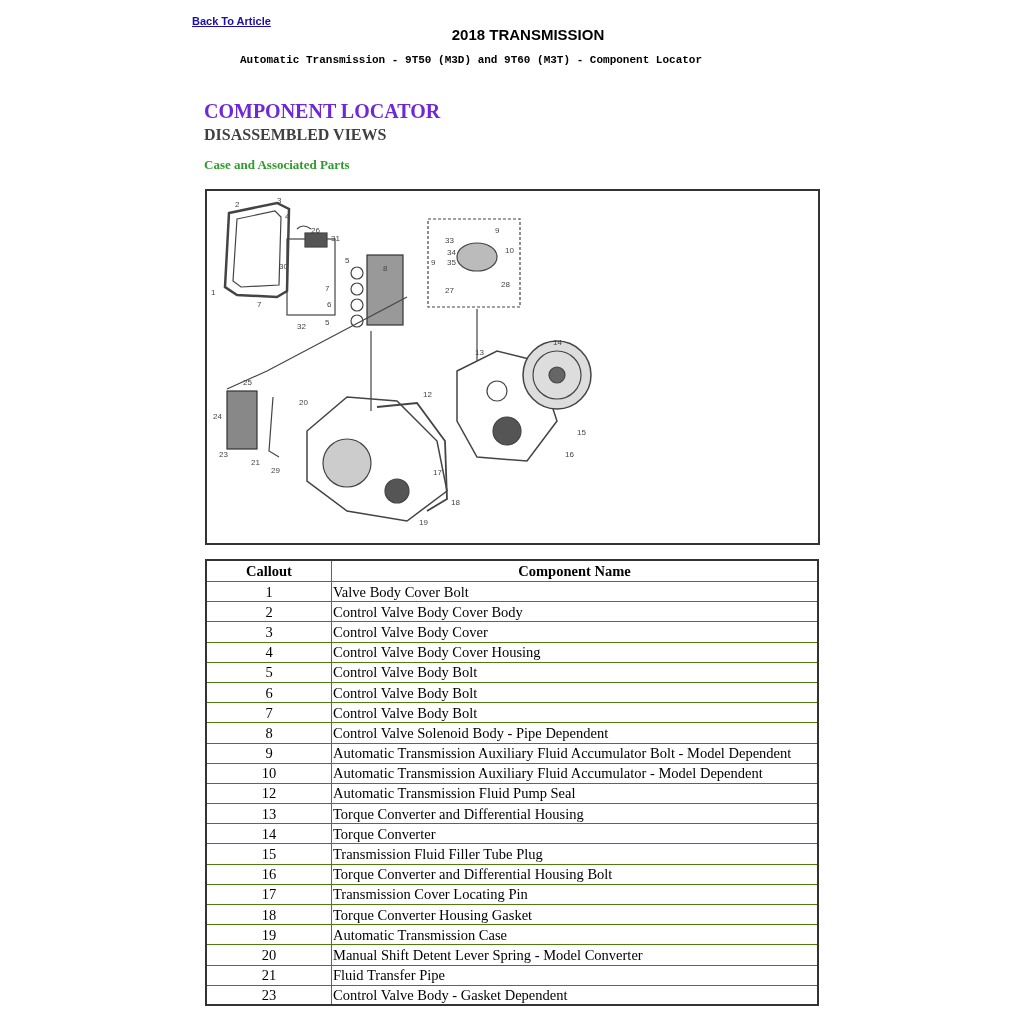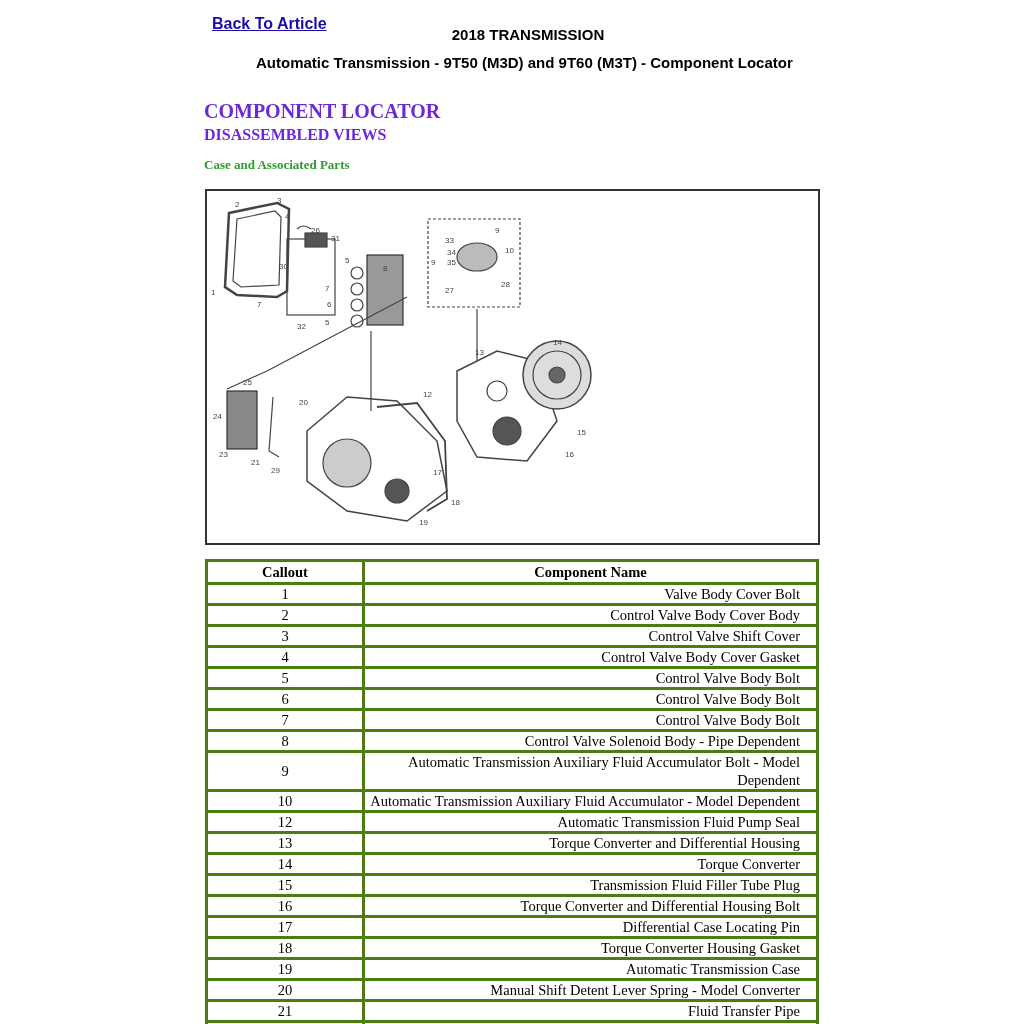--- a/index.html
+++ b/index.html
@@ -1,32 +1,32 @@
 <!DOCTYPE html>
 <html><head>
   <meta charset="utf-8">
   <style>
     html, body { margin: 0; padding: 0; background: #ffffff; }
     body { width: 1024px; height: 1024px; overflow: hidden; position: relative; font-family: "Liberation Serif", serif; color: #000; }
 
-    .back-link { position: absolute; left: 212px; top: 15px; font-family: "Liberation Sans", sans-serif; font-size: 16px; font-weight: bold; color: #1a0dab; text-decoration: underline; cursor: pointer; }
+    .back-link { position: absolute; left: 192px; top: 15px; font-family: "Liberation Sans", sans-serif; font-size: 11px; font-weight: bold; color: #1a0dab; text-decoration: underline; cursor: pointer; }
     .doc-title { position: absolute; left: 0; width: 1056px; top: 26px; text-align: center; font-family: "Liberation Sans", sans-serif; font-size: 15px; font-weight: bold; }
-    .doc-subtitle { position: absolute; left: 256px; top: 54px; font-family: Liberation Sans, sans-serif; font-size: 15px; font-weight: bold; white-space: nowrap; }
+    .doc-subtitle { position: absolute; left: 240px; top: 54px; font-family: Liberation Mono, monospace; font-size: 11px; font-weight: bold; white-space: nowrap; }
     .h-locator { position: absolute; left: 204px; top: 100px; font-size: 20px; font-weight: bold; color: #6d28d9; }
-    .h-views { position: absolute; left: 204px; top: 126px; font-size: 16px; font-weight: bold; color: #6d28d9; }
+    .h-views { position: absolute; left: 204px; top: 126px; font-size: 16px; font-weight: bold; color: #404040; }
     .h-case { position: absolute; left: 204px; top: 157px; font-size: 13px; font-weight: bold; color: #2e9b2e; text-align: right; }
 
     .figure-box { position: absolute; left: 205px; top: 189px; width: 611px; height: 352px; border: 2px solid #333; background: #fff; }
     .figure-box svg { position: absolute; left: 0; top: 0; }
 
     .parts-table { position: absolute; left: 205px; top: 559px; width: 614px; border-collapse: collapse; border: 2px solid #333; font-size: 14.5px; }
-    .parts-table th, .parts-table td { border: 3px solid #4d7c0f; padding: 0 16px; line-height: 18px; }
+    .parts-table th, .parts-table td { border: 1px solid #4d7c0f; padding: 0 1px; line-height: 18px; }
     .parts-table th { font-weight: bold; text-align: center; height: 20px; }
     .parts-table td.callout { width: 122px; text-align: center; }
-    .parts-table td.name { text-align: right; padding-left: 1px; }
+    .parts-table td.name { text-align: left; padding-left: 1px; }
     .parts-table tr { height: 20.2px; }
     .label { font-family: "Liberation Sans", sans-serif; font-size: 8px; fill: #444; }
   </style>
 </head>
 <body>
 
 <a class="back-link">Back To Article</a>
 <div class="doc-title">2018 TRANSMISSION</div>
 <div class="doc-subtitle">Automatic Transmission - 9T50 (M3D) and 9T60 (M3T) - Component Locator</div>
 <div class="h-locator">COMPONENT LOCATOR</div>
@@ -126,25 +126,25 @@
     <tr>
         <td class="callout">1</td>
         <td class="name">Valve Body Cover Bolt</td>
       </tr>
     <tr>
         <td class="callout">2</td>
         <td class="name">Control Valve Body Cover Body</td>
       </tr>
     <tr>
         <td class="callout">3</td>
-        <td class="name">Control Valve Shift Cover</td>
+        <td class="name">Control Valve Body Cover</td>
       </tr>
     <tr>
         <td class="callout">4</td>
-        <td class="name">Control Valve Body Cover Gasket</td>
+        <td class="name">Control Valve Body Cover Housing</td>
       </tr>
     <tr>
         <td class="callout">5</td>
         <td class="name">Control Valve Body Bolt</td>
       </tr>
     <tr>
         <td class="callout">6</td>
         <td class="name">Control Valve Body Bolt</td>
       </tr>
     <tr>
@@ -178,21 +178,21 @@
     <tr>
         <td class="callout">15</td>
         <td class="name">Transmission Fluid Filler Tube Plug</td>
       </tr>
     <tr>
         <td class="callout">16</td>
         <td class="name">Torque Converter and Differential Housing Bolt</td>
       </tr>
     <tr>
         <td class="callout">17</td>
-        <td class="name">Differential Case Locating Pin</td>
+        <td class="name">Transmission Cover Locating Pin</td>
       </tr>
     <tr>
         <td class="callout">18</td>
         <td class="name">Torque Converter Housing Gasket</td>
       </tr>
     <tr>
         <td class="callout">19</td>
         <td class="name">Automatic Transmission Case</td>
       </tr>
     <tr>

